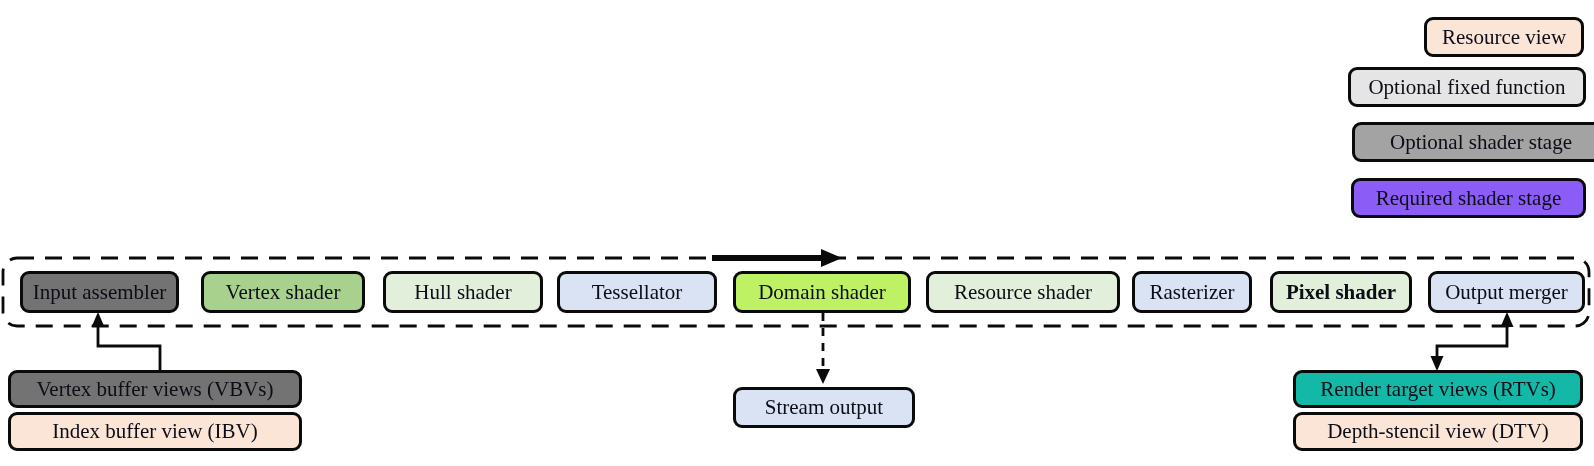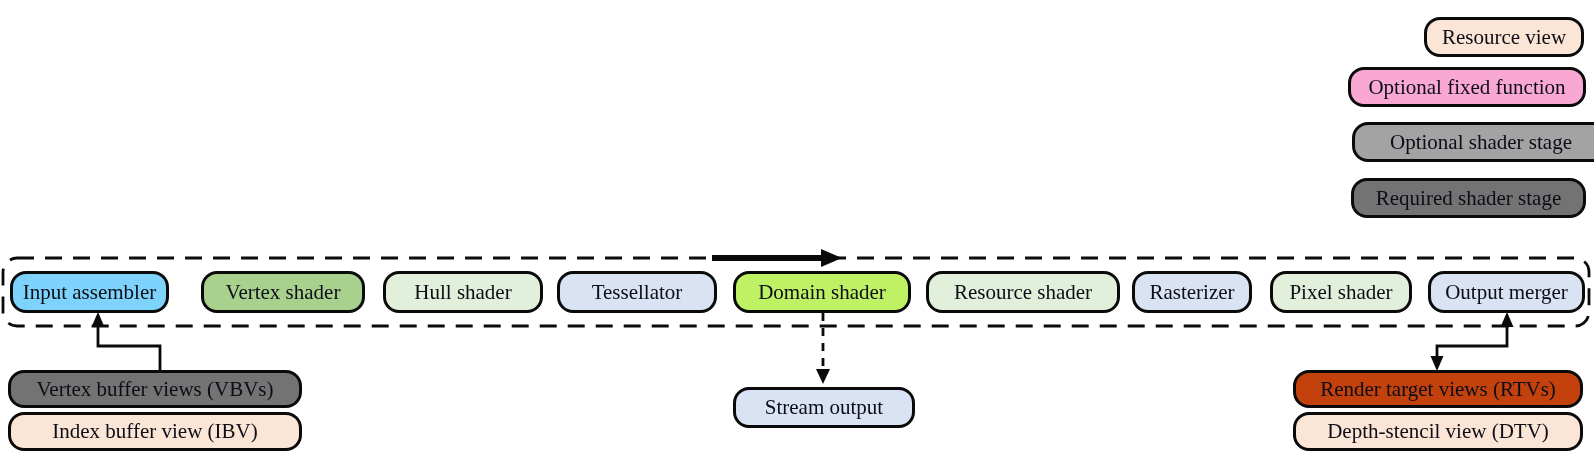--- a/index.html
+++ b/index.html
@@ -16,21 +16,21 @@
     overflow:hidden;
   }
   .overlay{
     position:absolute;left:0;top:0;width:1594px;height:466px;
     pointer-events:none;
   }
   .box{
     position:absolute;
     box-sizing:border-box;
     border:3px solid var(--border);
-    border-radius:16px;
+    border-radius:9px;
     display:flex;align-items:center;justify-content:center;
     font-size:21px;line-height:1;
     white-space:nowrap;
     text-align:right;
     padding:0 6px;
   }
   .stage{top:271px;height:42px;}
   .legend-box{height:40px;}
 </style>
 </head>
@@ -58,35 +58,35 @@
     </g>
 
     <g>
       <path d="M1507,326 V346 H1437 V357" fill="none" stroke="var(--border)" stroke-width="2.8"></path>
       <polygon points="1507,312 1500.5,327 1513.5,327" fill="var(--border)"></polygon>
       <polygon points="1437,371 1430.5,356 1443.5,356" fill="var(--border)"></polygon>
     </g>
   </svg>
 
   <div class="box legend-box" style="left: 1424px; top: 17px; width: 160px; background-color: rgb(251, 229, 214);">Resource view</div>
-  <div class="box legend-box" style="left: 1348px; top: 67px; width: 238px; background-color: #f9a8d4;">Optional fixed function</div>
+  <div class="box legend-box" style="left: 1348px; top: 67px; width: 238px; background-color: #e5e5e5;">Optional fixed function</div>
   <div class="box legend-box" style="left: 1352px; top: 122px; width: 258px; background-color: #a3a3a3;">Optional shader stage</div>
-  <div class="box legend-box" style="left: 1351px; top: 178px; width: 235px; background-color: #737373;">Required shader stage</div>
+  <div class="box legend-box" style="left: 1351px; top: 178px; width: 235px; background-color: #8b5cf6;">Required shader stage</div>
 
-  <div class="box stage" style="left: 10px; width: 159px; background-color: #7dd3fc;">Input assembler</div>
+  <div class="box stage" style="left: 20px; width: 159px; background-color: #737373;">Input assembler</div>
   <div class="box stage" style="left: 201px; width: 164px; background-color: rgb(169, 209, 142);">Vertex shader</div>
   <div class="box stage" style="left: 383px; width: 160px; background-color: rgb(226, 239, 218);">Hull shader</div>
   <div class="box stage" style="left: 557px; width: 160px; background-color: rgb(218, 227, 243);">Tessellator</div>
   <div class="box stage" style="left: 733px; width: 178px; background-color: #bef264;">Domain shader</div>
   <div class="box stage" style="left: 926px; width: 194px; background-color: rgb(226, 239, 218);">Resource shader</div>
   <div class="box stage" style="left: 1132px; width: 120px; background-color: rgb(218, 227, 243);">Rasterizer</div>
-  <div class="box stage" style="left: 1270px; width: 142px; background-color: rgb(226, 239, 218);">Pixel shader</div>
+  <div class="box stage" style="left: 1270px; width: 142px; background-color: rgb(226, 239, 218); font-weight: bold;">Pixel shader</div>
   <div class="box stage" style="left: 1428px; width: 157px; background-color: rgb(218, 227, 243);">Output merger</div>
 
   <div class="box" style="left: 8px; top: 370px; width: 294px; height: 38px; background-color: #737373;">Vertex buffer views (VBVs)</div>
   <div class="box" style="left: 8px; top: 412px; width: 294px; height: 39px; background-color: rgb(251, 229, 214);">Index buffer view (IBV)</div>
 
   <div class="box" style="left: 733px; top: 387px; width: 182px; height: 41px; background-color: rgb(218, 227, 243);">Stream output</div>
 
-  <div class="box" style="left: 1293px; top: 370px; width: 290px; height: 38px; background-color: #c2410c;">Render target views (RTVs)</div>
+  <div class="box" style="left: 1293px; top: 370px; width: 290px; height: 38px; background-color: #14b8a6;">Render target views (RTVs)</div>
   <div class="box" style="left: 1293px; top: 412px; width: 290px; height: 39px; background-color: rgb(251, 229, 214);">Depth-stencil view (DTV)</div>
 
 </div>
 
 </body></html>

